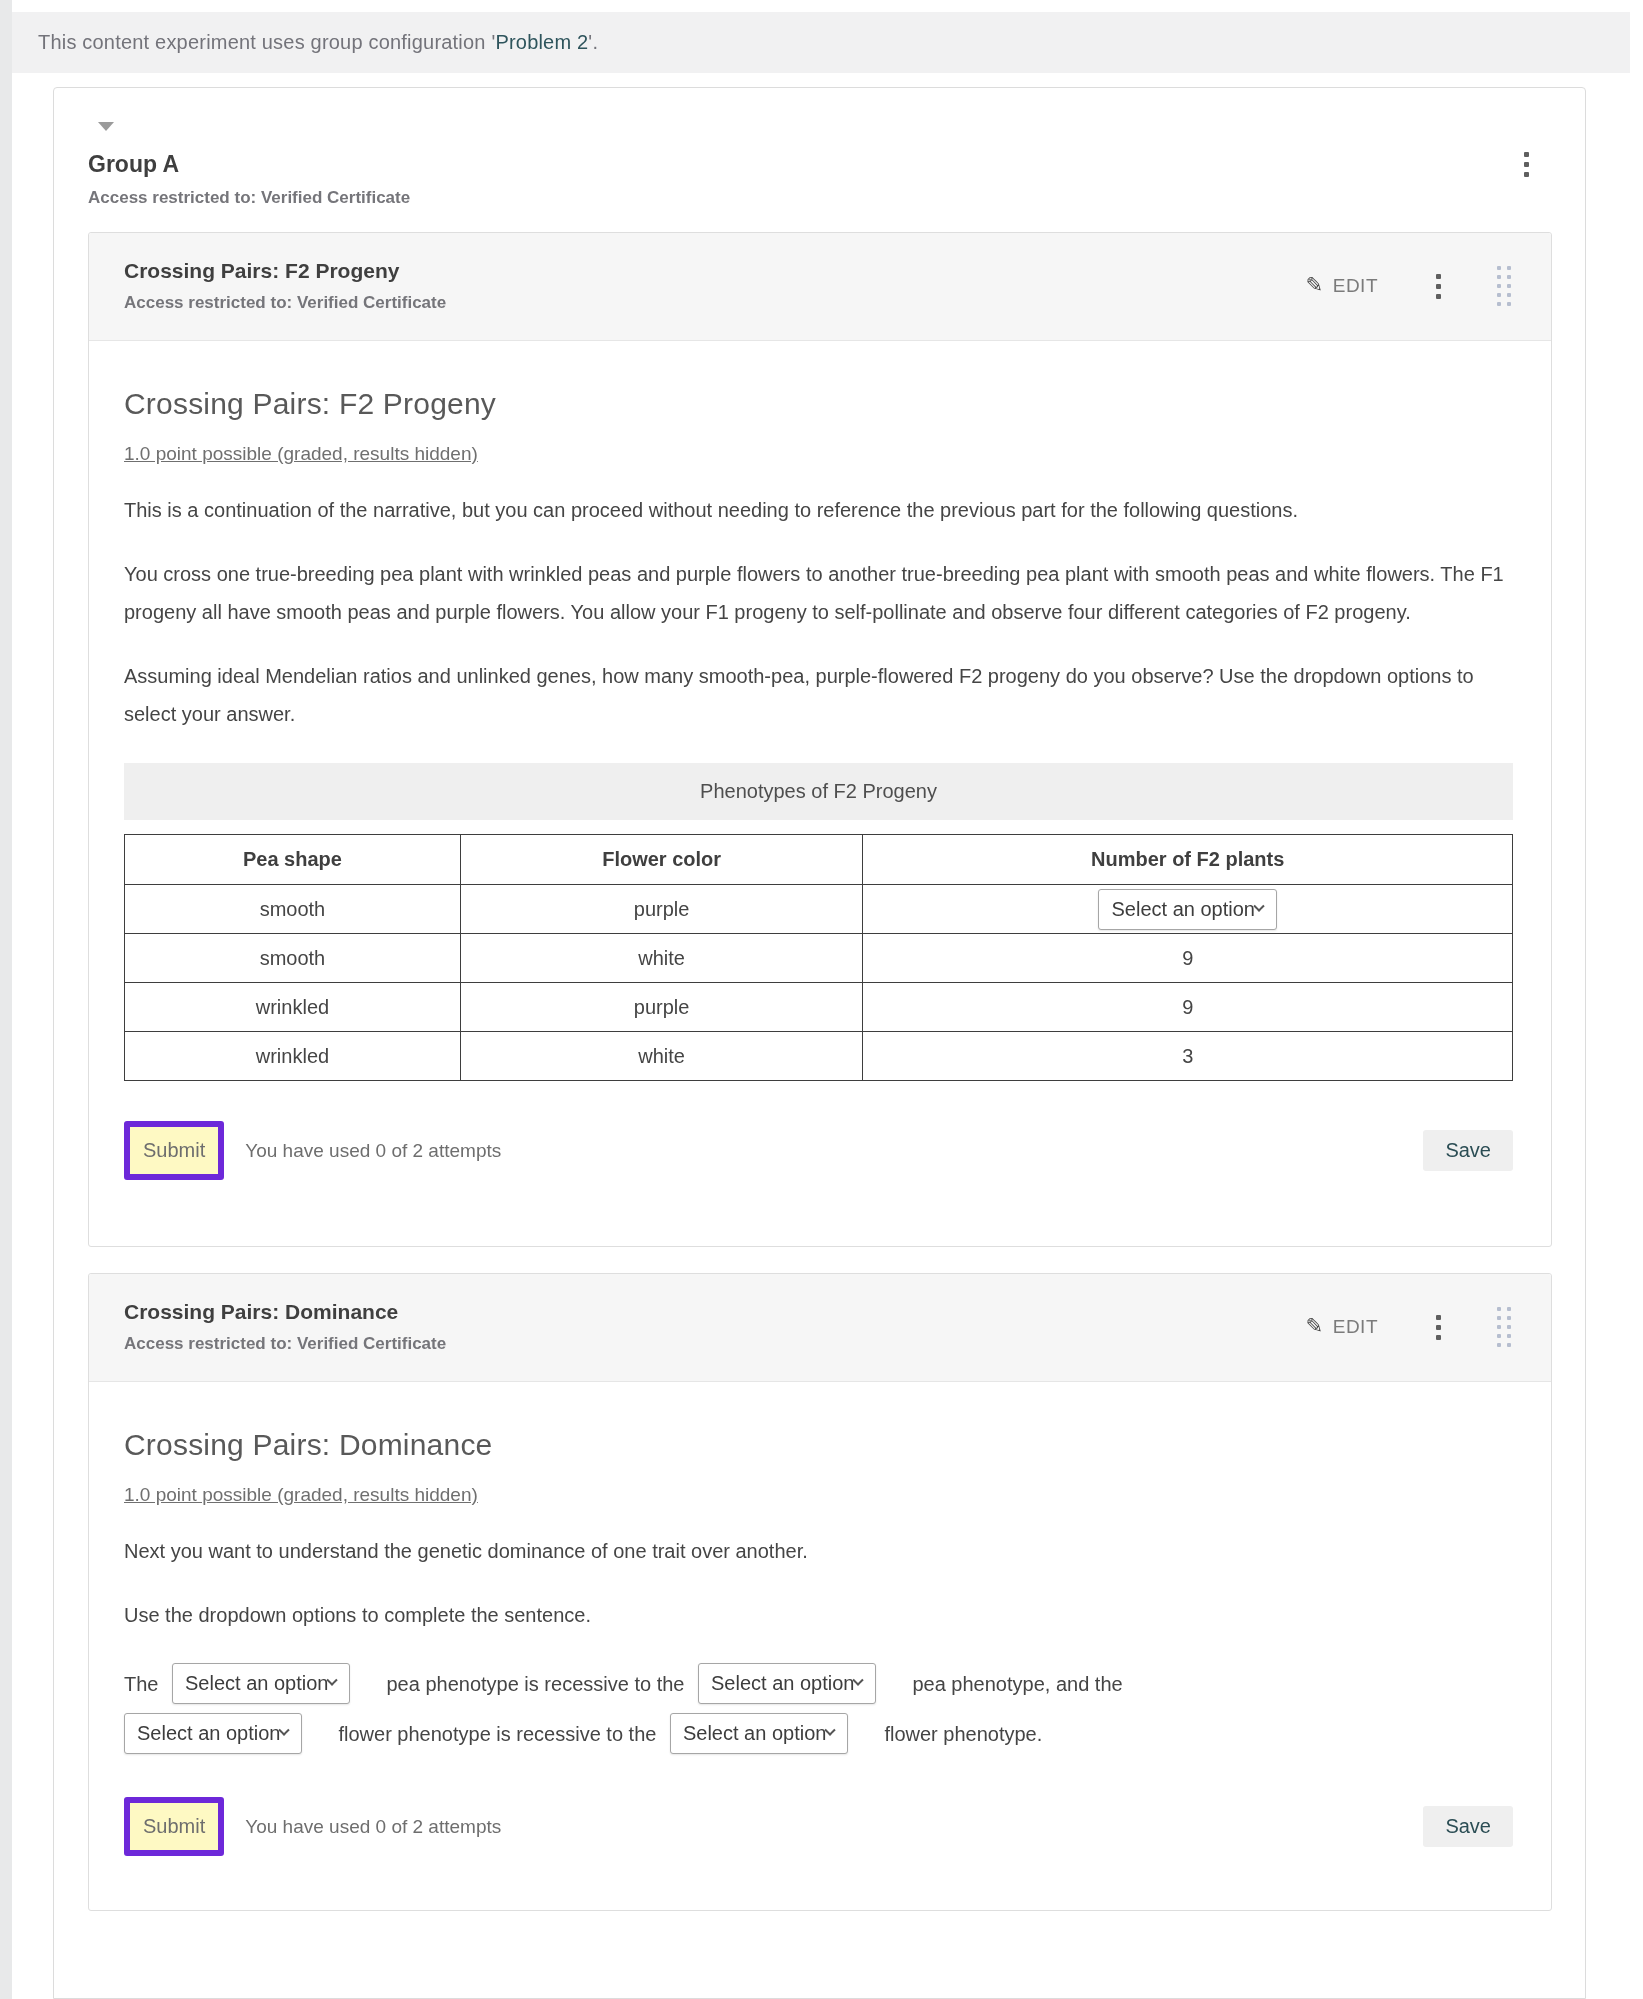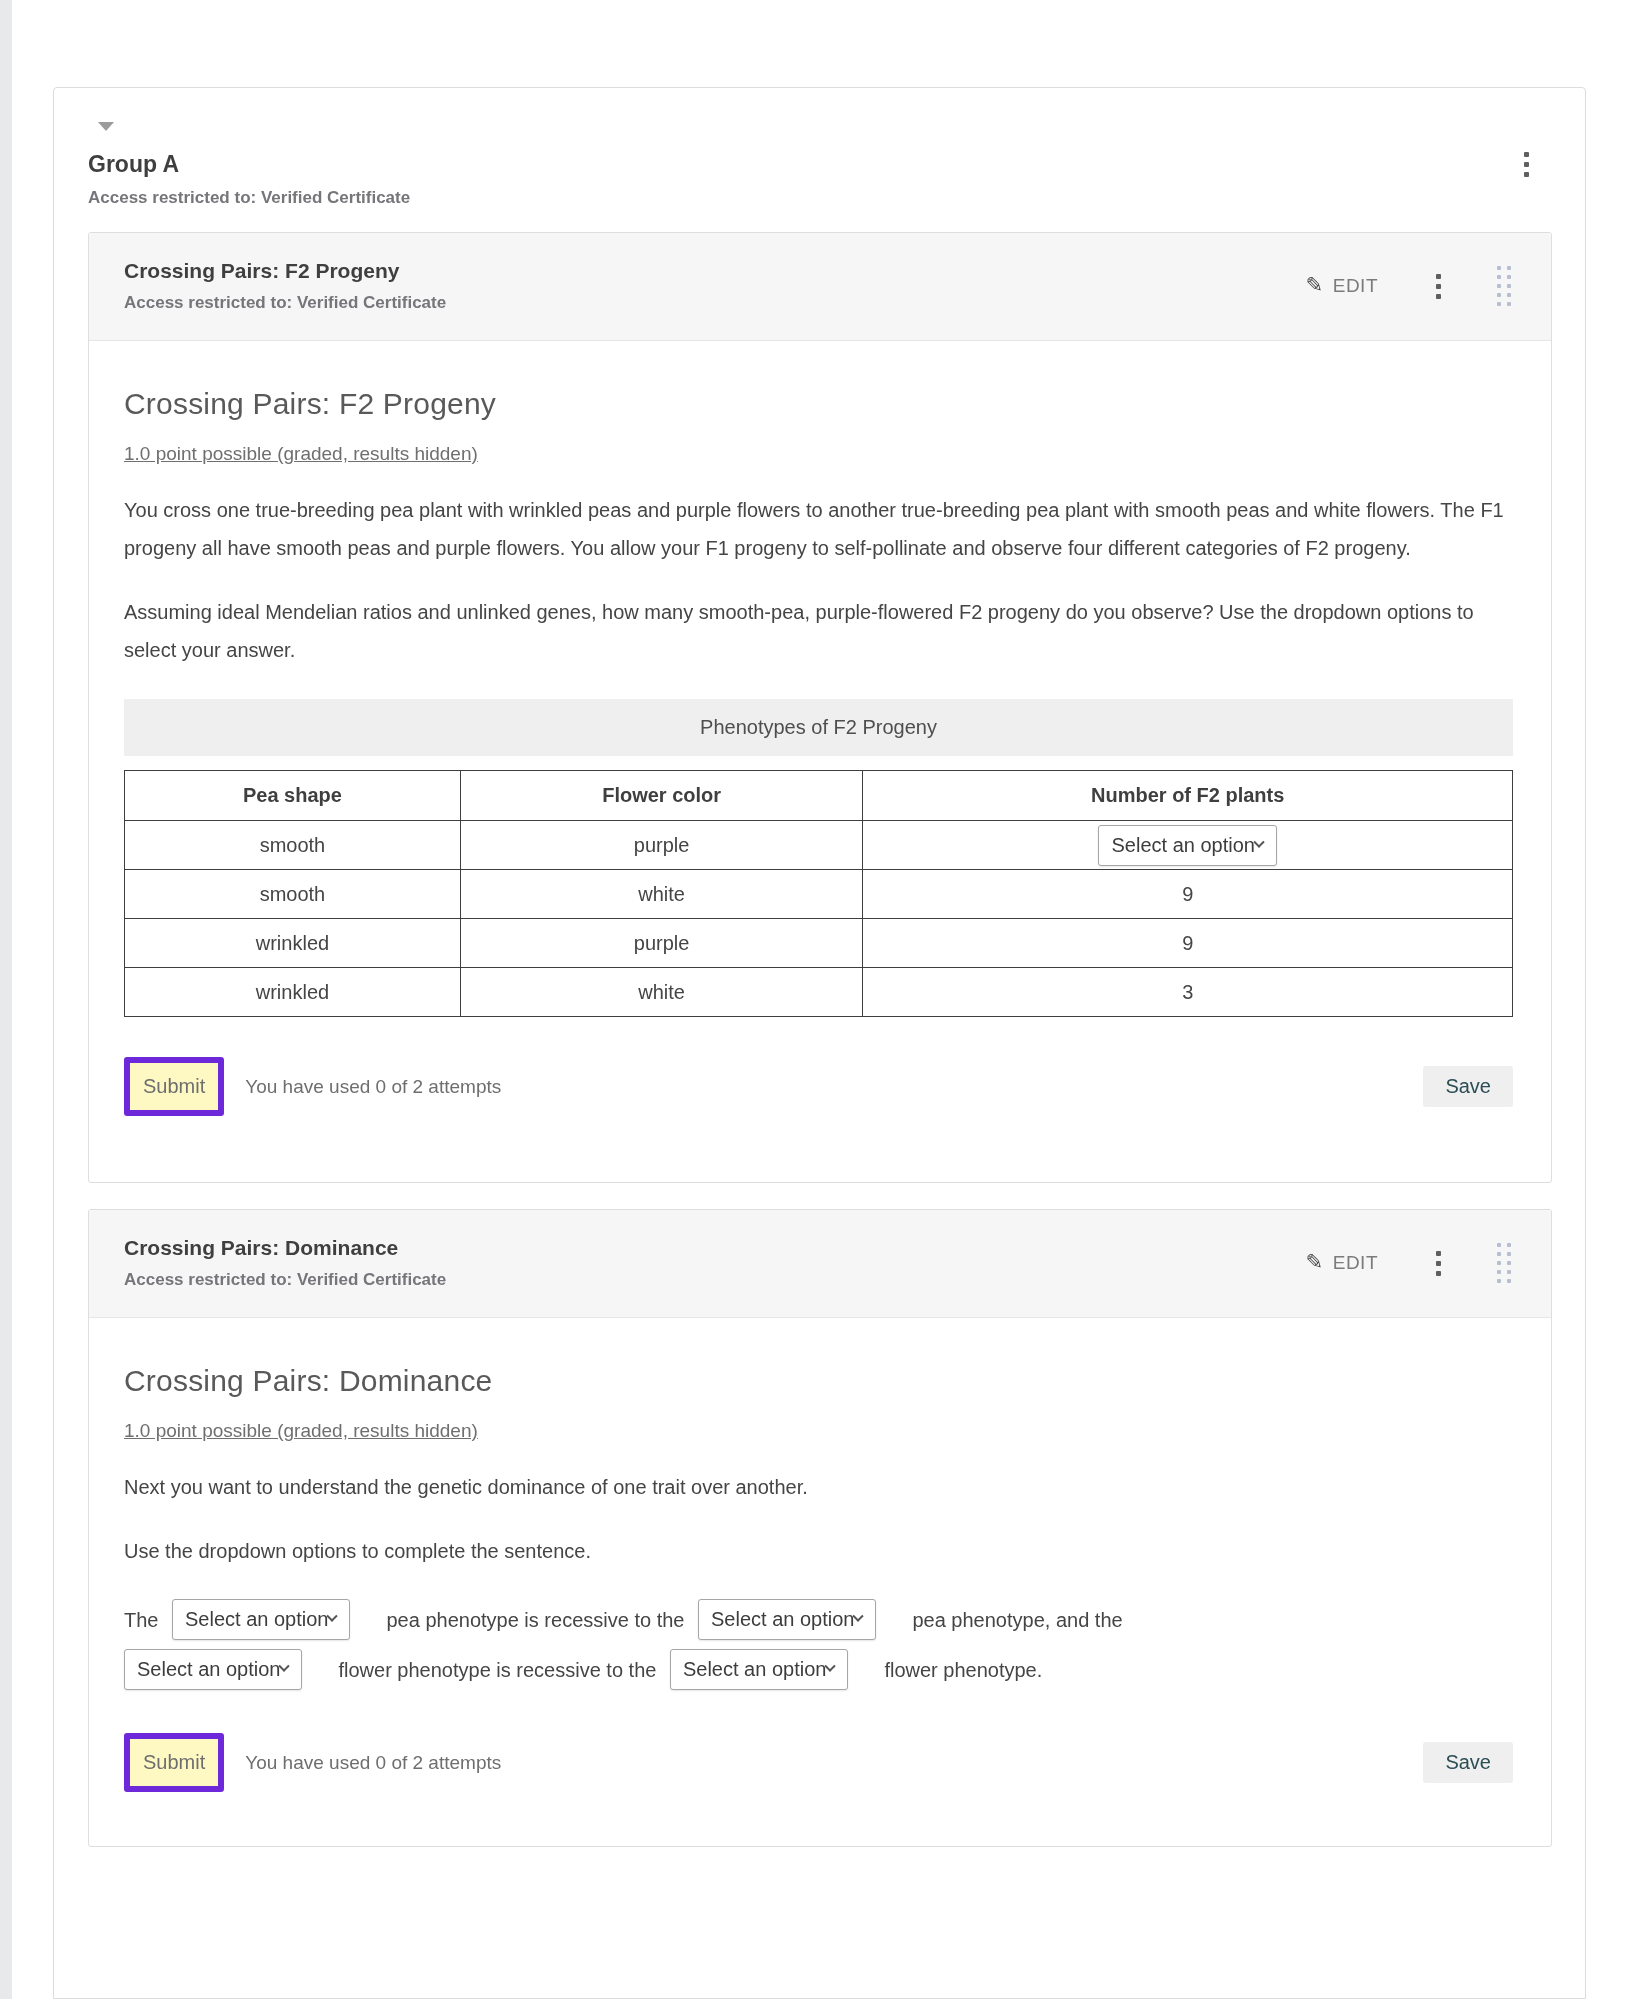--- a/index.html
+++ b/index.html
@@ -78,20 +78,25 @@
   .sentence .select-box.line-start { margin-left:0; }
   .sentence .word { vertical-align:middle; }
   .p2-body { padding-bottom:54px; }
 </style>
 </head>
 <body>
 
 <div class="page">
   <div class="left-strip"></div>
 
+  <div class="banner">
+    <span>This content experiment uses group configuration '</span>
+      <a href="#">Problem 2</a>
+      <span>'.</span>
+  </div>
 
   <div class="group-card">
     <div class="group-head">
       <div class="collapse-arrow"></div>
       <button class="kebab" aria-label="group actions">
         <i></i>
           <i></i>
           <i></i>
       </button>
       <h1 class="group-title">Group A</h1>
@@ -125,20 +130,21 @@
               <i></i>
               <i></i>
               <i></i>
           </div>
         </div>
       </header>
 
       <div class="prob-body">
         <h2 class="prob-title">Crossing Pairs: F2 Progeny</h2>
         <div class="points">1.0 point possible (graded, results hidden)</div>
+        <p class="body-text">This is a continuation of the narrative, but you can proceed without needing to reference the previous part for the following questions.</p>
         <p class="body-text">You cross one true-breeding pea plant with wrinkled peas and purple flowers to another true-breeding pea plant with smooth peas and white flowers. The F1 progeny all have smooth peas and purple flowers. You allow your F1 progeny to self-pollinate and observe four different categories of F2 progeny.</p>
         <p class="body-text">Assuming ideal Mendelian ratios and unlinked genes, how many smooth-pea, purple-flowered F2 progeny do you observe? Use the dropdown options to select your answer.</p>
 
         <div class="caption-bar">Phenotypes of F2 Progeny</div>
 
         <table class="f2">
           <thead>
             <tr>
               <th class="col-shape">Pea shape</th>
               <th class="col-color">Flower color</th>

